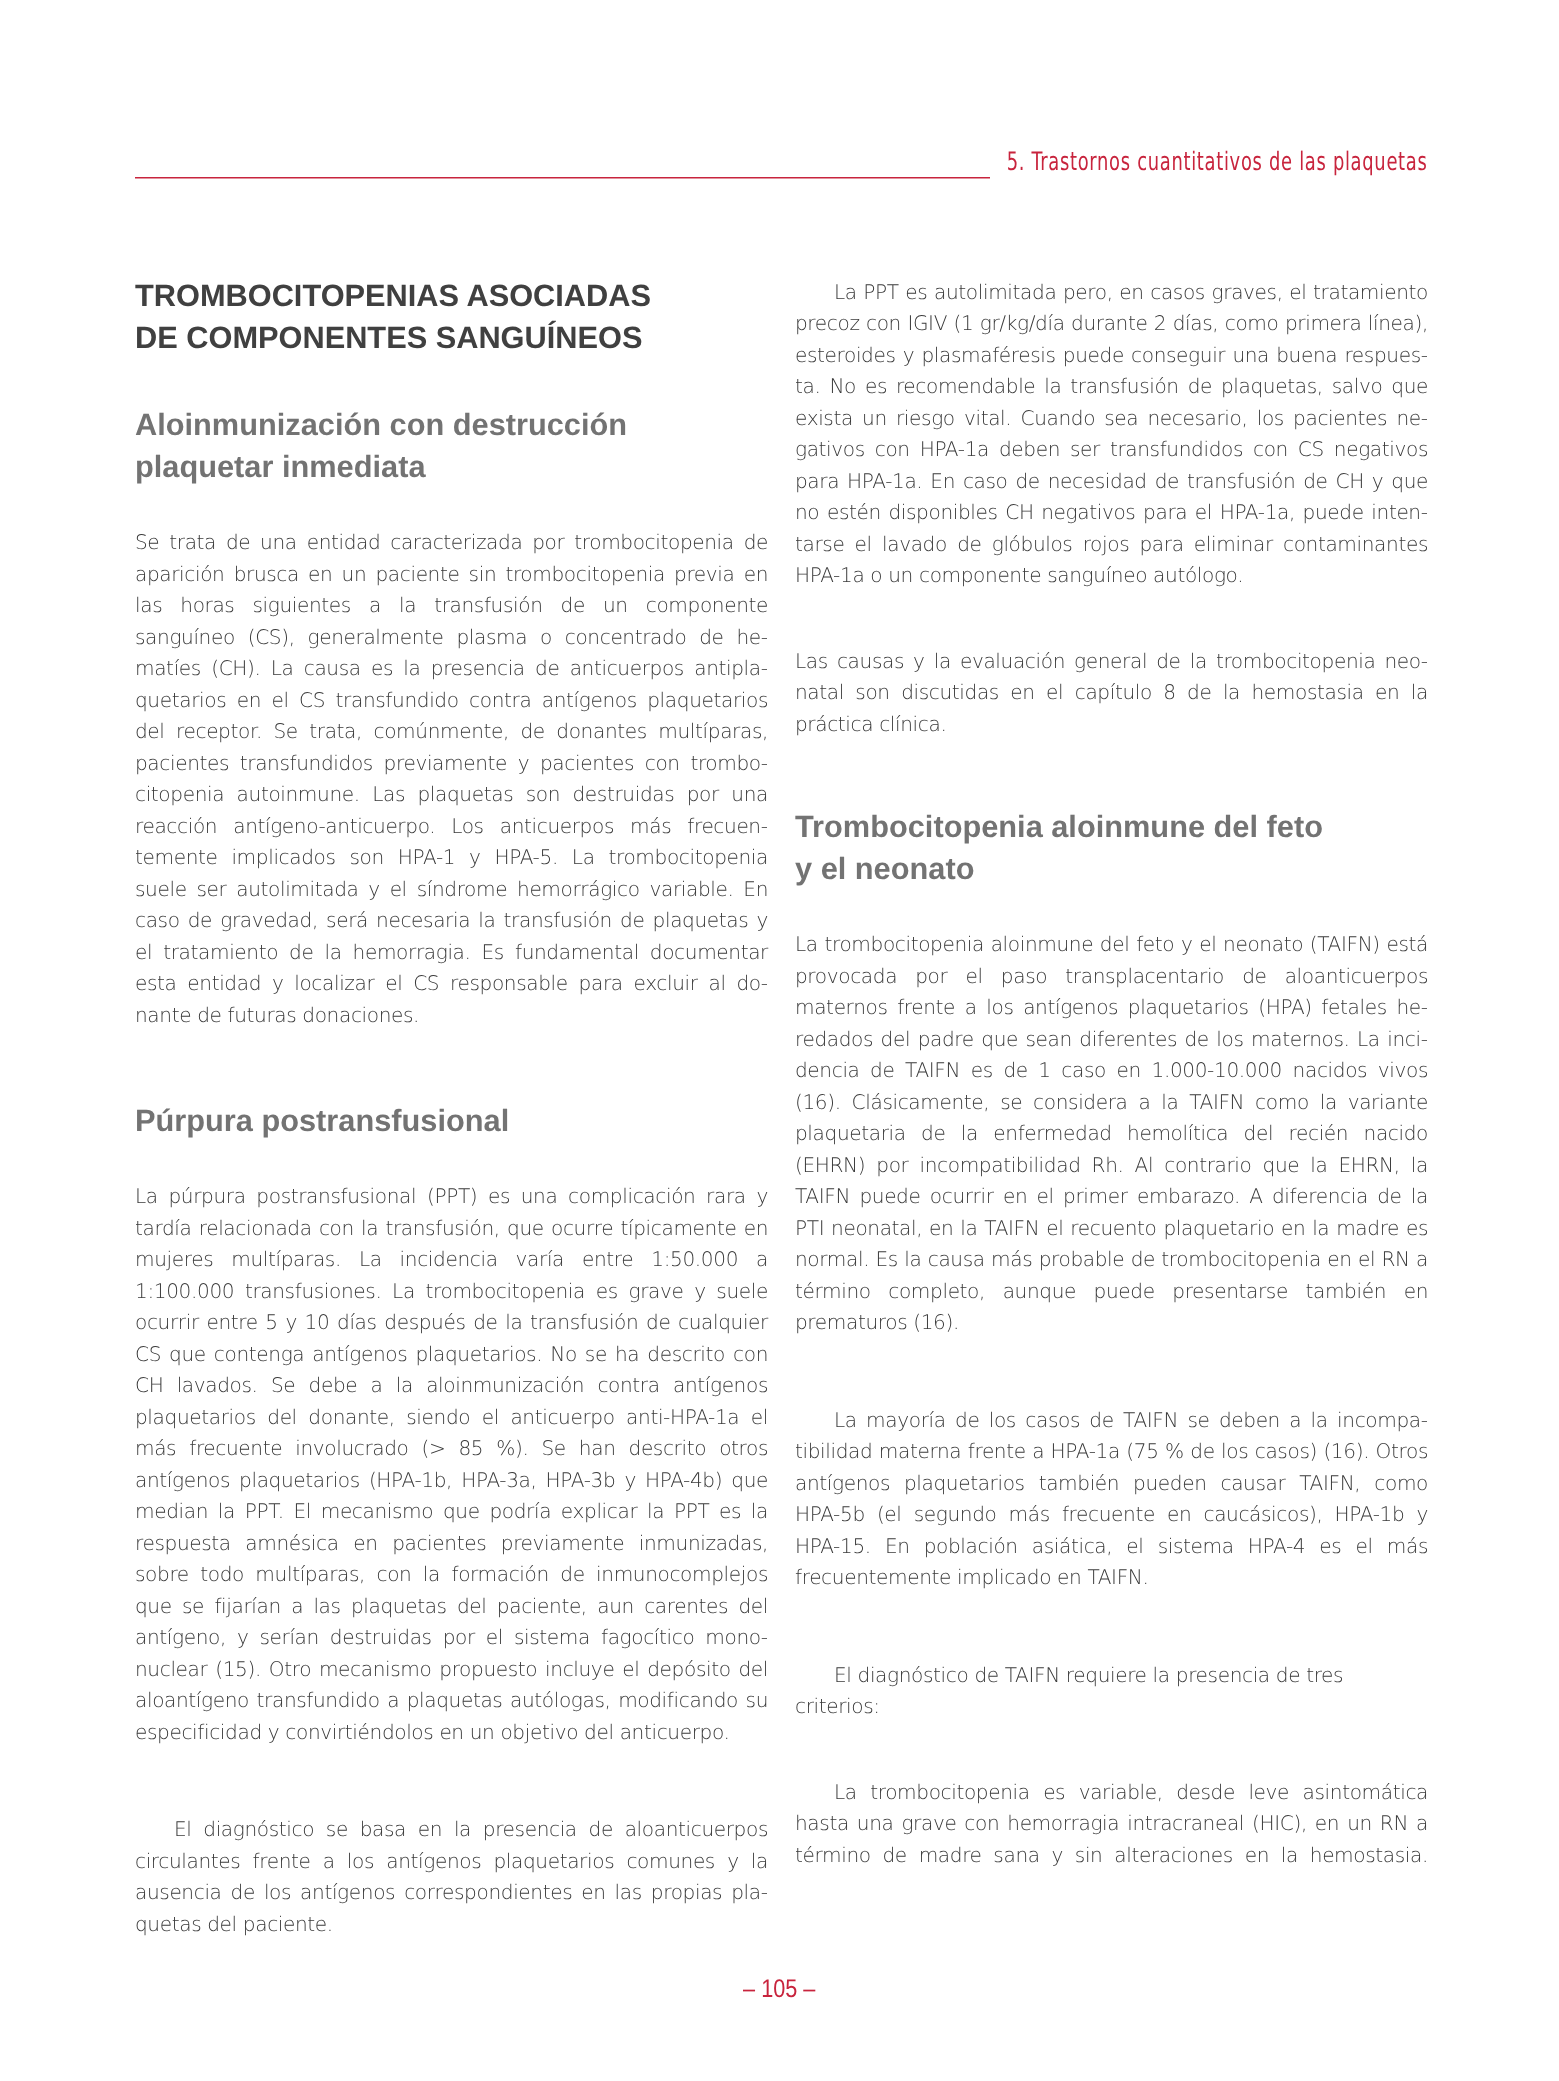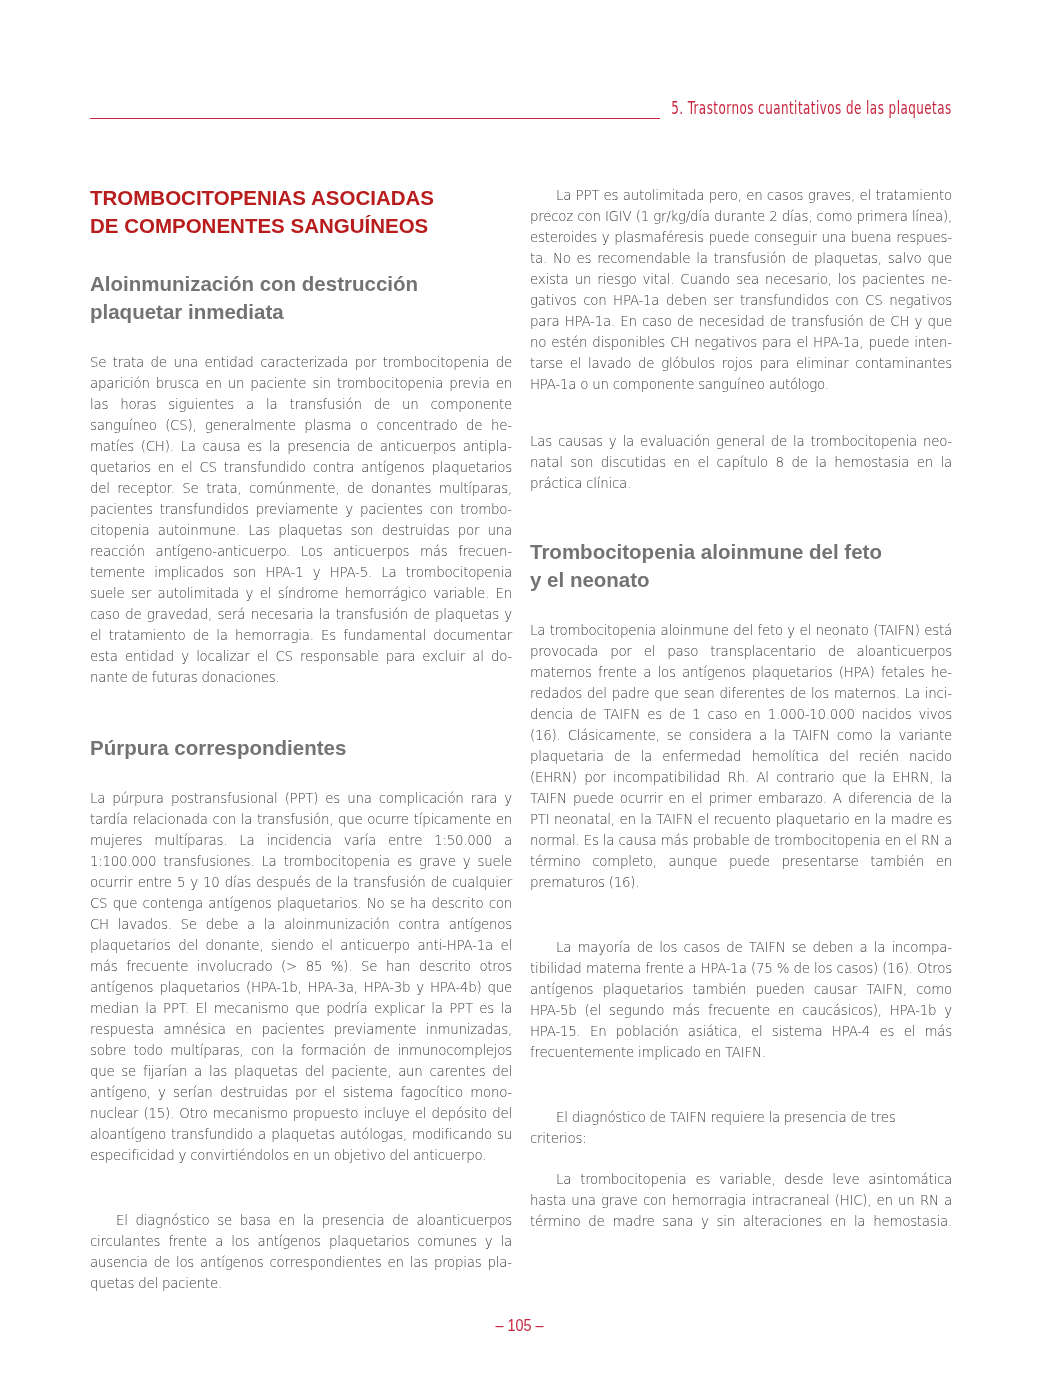--- a/index.html
+++ b/index.html
@@ -16,21 +16,21 @@
       transform: scaleX(0.78); transform-origin: right top;
       white-space: nowrap;
     }
 
     .col { position: absolute; top: 180px; width: 422px; }
     .col-left { left: 90px; }
     .col-right { left: 530px; }
 
     .h1 {
       font-family: "Liberation Sans", sans-serif; font-weight: bold;
-      color: #b91c1c; font-size: 20.5px; line-height: 28px; margin: 0;
+      color: #404040; font-size: 20.5px; line-height: 28px; margin: 0;
     }
     .h2 {
       font-family: "Liberation Sans", sans-serif; font-weight: bold;
       color: #737373; font-size: 20.5px; line-height: 28px; margin: 0;
     }
     p.body {
       font-family: "DejaVu Sans", sans-serif;
       font-weight: 300;
       color: #3a3a3a; font-size: 13.4px; line-height: 21px;
       margin: 0; text-align: justify; hyphens: manual;
@@ -66,21 +66,21 @@
       <div>DE COMPONENTES SANGUÍNEOS</div>
     </h1>
 
     <h2 class="h2" style="margin-top:30px;">
       <div>Aloinmunización con destrucción</div>
       <div>plaquetar inmediata</div>
     </h2>
 
     <p class="body" style="margin-top:26px;">Se trata de una entidad caracterizada por trombocitopenia de aparición brusca en un paciente sin trombocitopenia previa en las horas siguientes a la transfusión de un componente sanguíneo (CS), generalmente plasma o concentrado de he­matíes (CH). La causa es la presencia de anticuerpos antipla­quetarios en el CS transfundido contra antígenos plaquetarios del receptor. Se trata, comúnmente, de donantes multíparas, pacientes transfundidos previamente y pacientes con trombo­citopenia autoinmune. Las plaquetas son destruidas por una reacción antígeno-anticuerpo. Los anticuerpos más frecuen­temente implicados son HPA-1 y HPA-5. La trombocitopenia suele ser autolimitada y el síndrome hemorrágico variable. En caso de gravedad, será necesaria la transfusión de plaquetas y el tratamiento de la hemorragia. Es fundamental documentar esta entidad y localizar el CS responsable para excluir al do­nante de futuras donaciones.</p>
 
-    <h2 class="h2" style="margin-top:46px;">Púrpura correspondientes</h2>
+    <h2 class="h2" style="margin-top:46px;">Púrpura postransfusional</h2>
 
     <p class="body" style="margin-top:26px;">La púrpura postransfusional (PPT) es una complicación rara y tardía relacionada con la transfusión, que ocurre típicamen­te en mujeres multíparas. La incidencia varía entre 1:50.000 a 1:100.000 transfusiones. La trombocitopenia es grave y suele ocurrir entre 5 y 10 días después de la transfusión de cualquier CS que contenga antígenos plaquetarios. No se ha descrito con CH lavados. Se debe a la aloinmunización contra antígenos plaquetarios del donante, siendo el anticuerpo anti-HPA-1a el más frecuente involucrado (&gt; 85 %). Se han des­crito otros antígenos plaquetarios (HPA-1b, HPA-3a, HPA-3b y HPA-4b) que median la PPT. El mecanismo que podría explicar la PPT es la respuesta amnésica en pacientes previamente inmu­nizadas, sobre todo multíparas, con la formación de inmunocom­plejos que se fijarían a las plaquetas del paciente, aun carentes del antígeno, y serían destruidas por el sistema fagocítico mono­nuclear (15). Otro mecanismo propuesto incluye el depósito del aloantígeno transfundido a plaquetas autólogas, modificando su especificidad y convirtiéndolos en un objetivo del anticuerpo.</p>
     <p class="body indent">El diagnóstico se basa en la presencia de aloanticuerpos circulantes frente a los antígenos plaquetarios comunes y la ausencia de los antígenos correspondientes en las propias pla­quetas del paciente.</p>
   </div>
 
   <div class="col col-right">
     <p class="body indent" style="margin-top:5px;">La PPT es autolimitada pero, en casos graves, el tratamiento precoz con IGIV (1 gr/kg/día durante 2 días, como primera línea), esteroides y plasmaféresis puede conseguir una buena respues­ta. No es recomendable la transfusión de plaquetas, salvo que exista un riesgo vital. Cuando sea necesario, los pacientes ne­gativos con HPA-1a deben ser transfundidos con CS negativos para HPA-1a. En caso de necesidad de transfusión de CH y que no estén disponibles CH negativos para el HPA-1a, puede inten­tarse el lavado de glóbulos rojos para eliminar contaminantes HPA-1a o un componente sanguíneo autólogo.</p>
 
 
     <p class="body" style="margin-top:36px;">Las causas y la evaluación general de la trombocitopenia neo­natal son discutidas en el capítulo 8 de la hemostasia en la práctica clínica.</p>
@@ -88,17 +88,17 @@
     <h2 class="h2" style="margin-top:44px;">
       <div>Trombocitopenia aloinmune del feto</div>
       <div>y el neonato</div>
     </h2>
 
     <p class="body" style="margin-top:26px;">La trombocitopenia aloinmune del feto y el neonato (TAIFN) está provocada por el paso transplacentario de aloanticuerpos maternos frente a los antígenos plaquetarios (HPA) fetales he­redados del padre que sean diferentes de los maternos. La inci­dencia de TAIFN es de 1 caso en 1.000-10.000 nacidos vivos (16). Clásicamente, se considera a la TAIFN como la variante plaque­taria de la enfermedad hemolítica del recién nacido (EHRN) por incompatibilidad Rh. Al contrario que la EHRN, la TAIFN puede ocurrir en el primer embarazo. A diferencia de la PTI neonatal, en la TAIFN el recuento plaquetario en la madre es normal. Es la causa más probable de trombocitopenia en el RN a término completo, aunque puede presentarse también en prematuros (16).</p>
     <p class="body indent">La mayoría de los casos de TAIFN se deben a la incompa­tibilidad materna frente a HPA-1a (75 % de los casos) (16). Otros antígenos plaquetarios también pueden causar TAIFN, como HPA-5b (el segundo más frecuente en caucásicos), HPA-1b y HPA-15. En población asiática, el sistema HPA-4 es el más frecuentemente implicado en TAIFN.</p>
     <p class="body indent" style="text-align:left;">El diagnóstico de TAIFN requiere la presencia de tres criterios:</p>
 
 
-    <p class="body indent" style="margin-top:20px; text-align-last: justify;">La trombocitopenia es variable, desde leve asintomática hasta una grave con hemorragia intracraneal (HIC), en un RN a término de madre sana y sin alteraciones en la hemostasia.</p>
+    <p class="body indent" style="margin-top:36px; text-align-last: justify;">La trombocitopenia es variable, desde leve asintomática hasta una grave con hemorragia intracraneal (HIC), en un RN a término de madre sana y sin alteraciones en la hemostasia.</p>
   </div>
 
   <div class="page-number">– 105 –</div>
 </div>
 
 </body></html>

